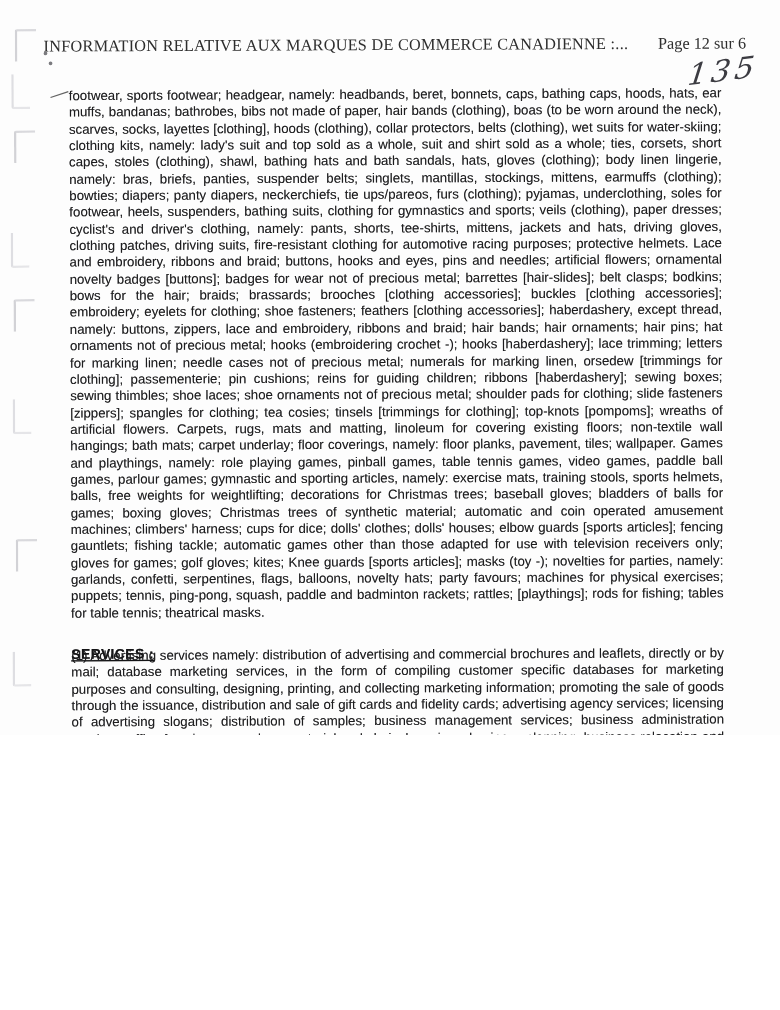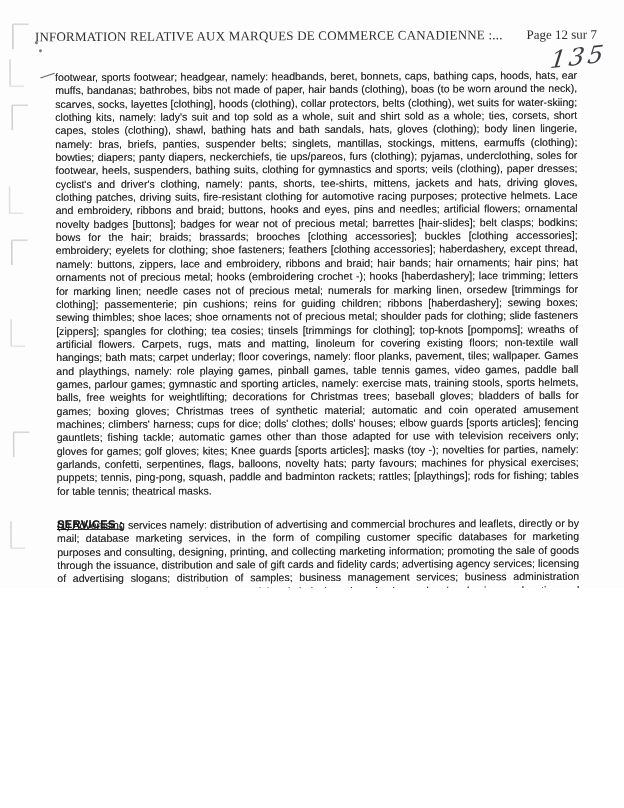--- a/index.html
+++ b/index.html
@@ -123,21 +123,21 @@
   }
 </style>
 </head>
 <body>
 
 <div id="page">
   <div id="content">
 
     <div class="header-row">
       <span class="header-title">INFORMATION RELATIVE AUX MARQUES DE COMMERCE CANADIENNE :...</span>
-      <span class="header-page">Page 12 sur 7</span>
+      <span class="header-page">Page 12 sur 6</span>
     </div>
 
     <div class="handwritten">135</div>
 
     <div id="goods-paragraph" class="bodytext">footwear, sports footwear; headgear, namely: headbands, beret, bonnets, caps, bathing caps, hoods, hats, ear muffs, bandanas; bathrobes, bibs not made of paper, hair bands (clothing), boas (to be worn around the neck), scarves, socks, layettes [clothing], hoods (clothing), collar protectors, belts (clothing), wet suits for water-skiing; clothing kits, namely: lady's suit and top sold as a whole, suit and shirt sold as a whole; ties, corsets, short capes, stoles (clothing), shawl, bathing hats and bath sandals, hats, gloves (clothing); body linen lingerie, namely: bras, briefs, panties, suspender belts; singlets, mantillas, stockings, mittens, earmuffs (clothing); bowties; diapers; panty diapers, neckerchiefs, tie ups/pareos, furs (clothing); pyjamas, underclothing, soles for footwear, heels, suspenders, bathing suits, clothing for gymnastics and sports; veils (clothing), paper dresses; cyclist's and driver's clothing, namely: pants, shorts, tee-shirts, mittens, jackets and hats, driving gloves, clothing patches, driving suits, fire-resistant clothing for automotive racing purposes; protective helmets. Lace and embroidery, ribbons and braid; buttons, hooks and eyes, pins and needles; artificial flowers; ornamental novelty badges [buttons]; badges for wear not of precious metal; barrettes [hair-slides]; belt clasps; bodkins; bows for the hair; braids; brassards; brooches [clothing accessories]; buckles [clothing accessories]; embroidery; eyelets for clothing; shoe fasteners; feathers [clothing accessories]; haberdashery, except thread, namely: buttons, zippers, lace and embroidery, ribbons and braid; hair bands; hair ornaments; hair pins; hat ornaments not of precious metal; hooks (embroidering crochet -); hooks [haberdashery]; lace trimming; letters for marking linen; needle cases not of precious metal; numerals for marking linen, orsedew [trimmings for clothing]; passementerie; pin cushions; reins for guiding children; ribbons [haberdashery]; sewing boxes; sewing thimbles; shoe laces; shoe ornaments not of precious metal; shoulder pads for clothing; slide fasteners [zippers]; spangles for clothing; tea cosies; tinsels [trimmings for clothing]; top-knots [pompoms]; wreaths of artificial flowers. Carpets, rugs, mats and matting, linoleum for covering existing floors; non-textile wall hangings; bath mats; carpet underlay; floor coverings, namely: floor planks, pavement, tiles; wallpaper. Games and playthings, namely: role playing games, pinball games, table tennis games, video games, paddle ball games, parlour games; gymnastic and sporting articles, namely: exercise mats, training stools, sports helmets, balls, free weights for weightlifting; decorations for Christmas trees; baseball gloves; bladders of balls for games; boxing gloves; Christmas trees of synthetic material; automatic and coin operated amusement machines; climbers' harness; cups for dice; dolls' clothes; dolls' houses; elbow guards [sports articles]; fencing gauntlets; fishing tackle; automatic games other than those adapted for use with television receivers only; gloves for games; golf gloves; kites; Knee guards [sports articles]; masks (toy -); novelties for parties, namely: garlands, confetti, serpentines, flags, balloons, novelty hats; party favours; machines for physical exercises; puppets; tennis, ping-pong, squash, paddle and badminton rackets; rattles; [playthings]; rods for fishing; tables for table tennis; theatrical masks.</div>
 
     <div class="services-heading">SERVICES :</div>
 
     <div id="services-paragraph" class="bodytext">(1) Advertising services namely: distribution of advertising and commercial brochures and leaflets, directly or by mail; database marketing services, in the form of compiling customer specific databases for marketing purposes and consulting, designing, printing, and collecting marketing information; promoting the sale of goods through the issuance, distribution and sale of gift cards and fidelity cards; advertising agency services; licensing of advertising slogans; distribution of samples; business management services; business administration services; office functions, namely: secretarial and clerical services, business planning, business relocation and preparation of business reports, provision of business information, computerised business information storage and retrieval, computerised data processing and data base management and organisation of art exhibitions, automobile trade show exhibitions, craft trade show exhibitions, fashion trade show exhibitions, clothing trade show exhibitions, and jewellery trade show exhibition for commercial and advertising purposes; shop-window dressing; demonstration of goods for others at trade shows, in-store demonstrations and exhibitions by showing and displaying the goods and their uses and benefits; publication of publicity texts, organization of trade fairs for commercial and advertising purposes, namely: automobile trade fairs, craft trade fairs, fashion trade fairs, clothing trade fairs, and jewellery trade fairs, for commercial and advertising purposes; sales promotions for others, namely: promoting goods and services by arranging for sponsors to affiliate goods and services with film premieres, charity shows, horse riding, sailing, golf, by organising charity shows, and organising learning programs to promote the quality of education of an university or a high school, by preparing and placing advertising in an electronic magazine accessed through a global computer</div>
 

